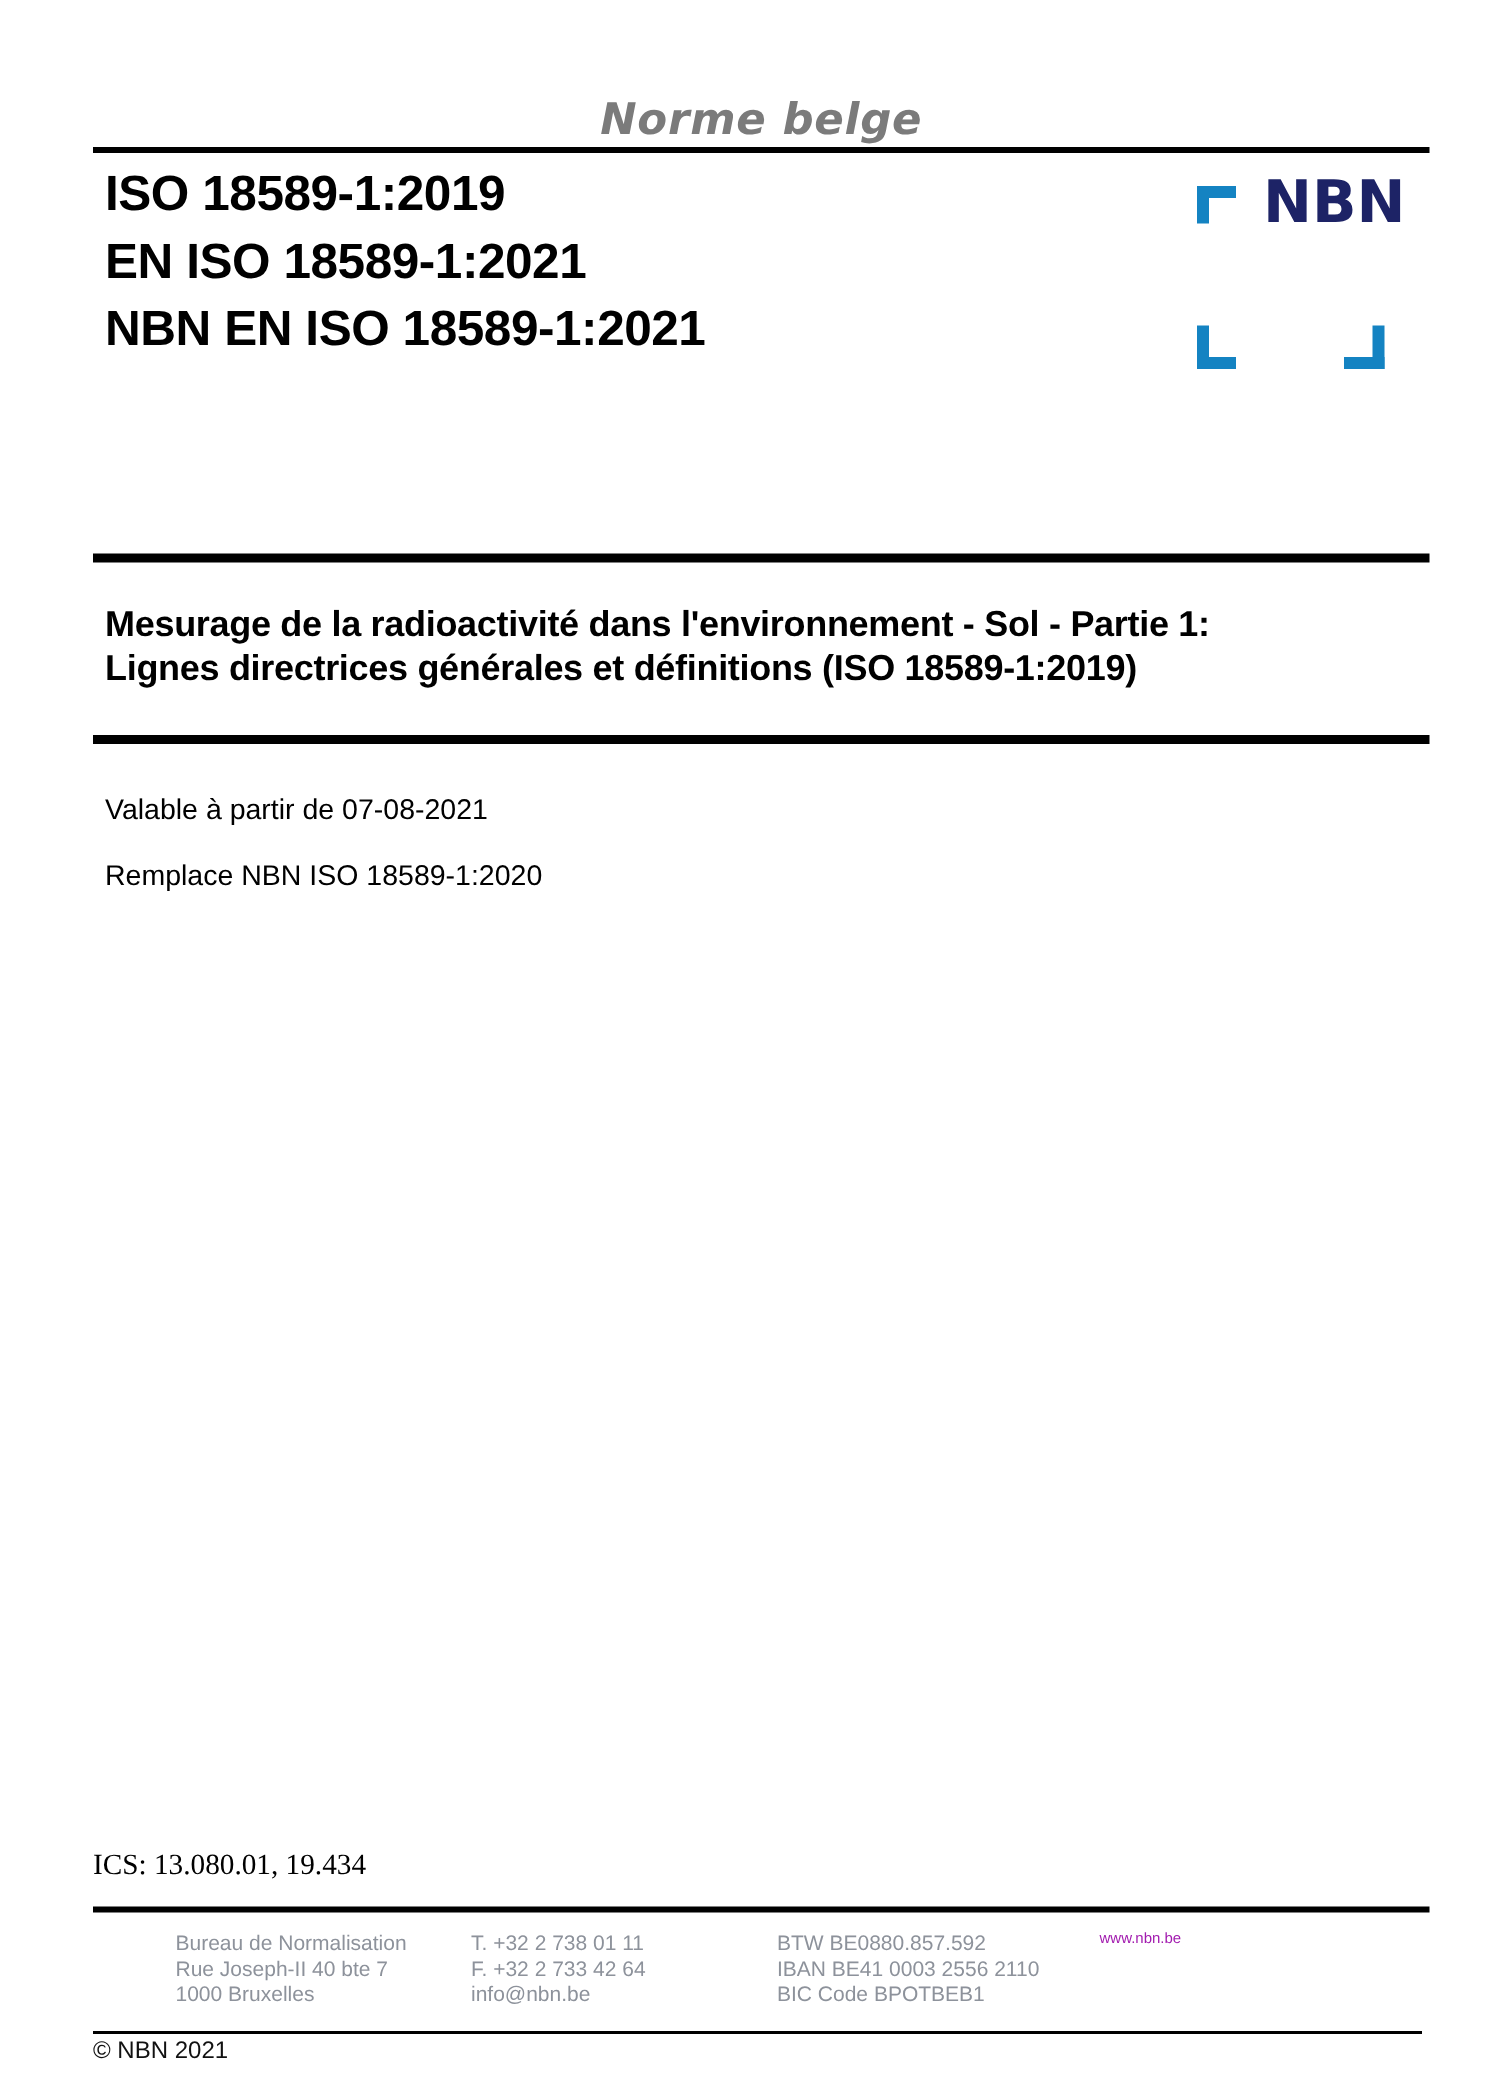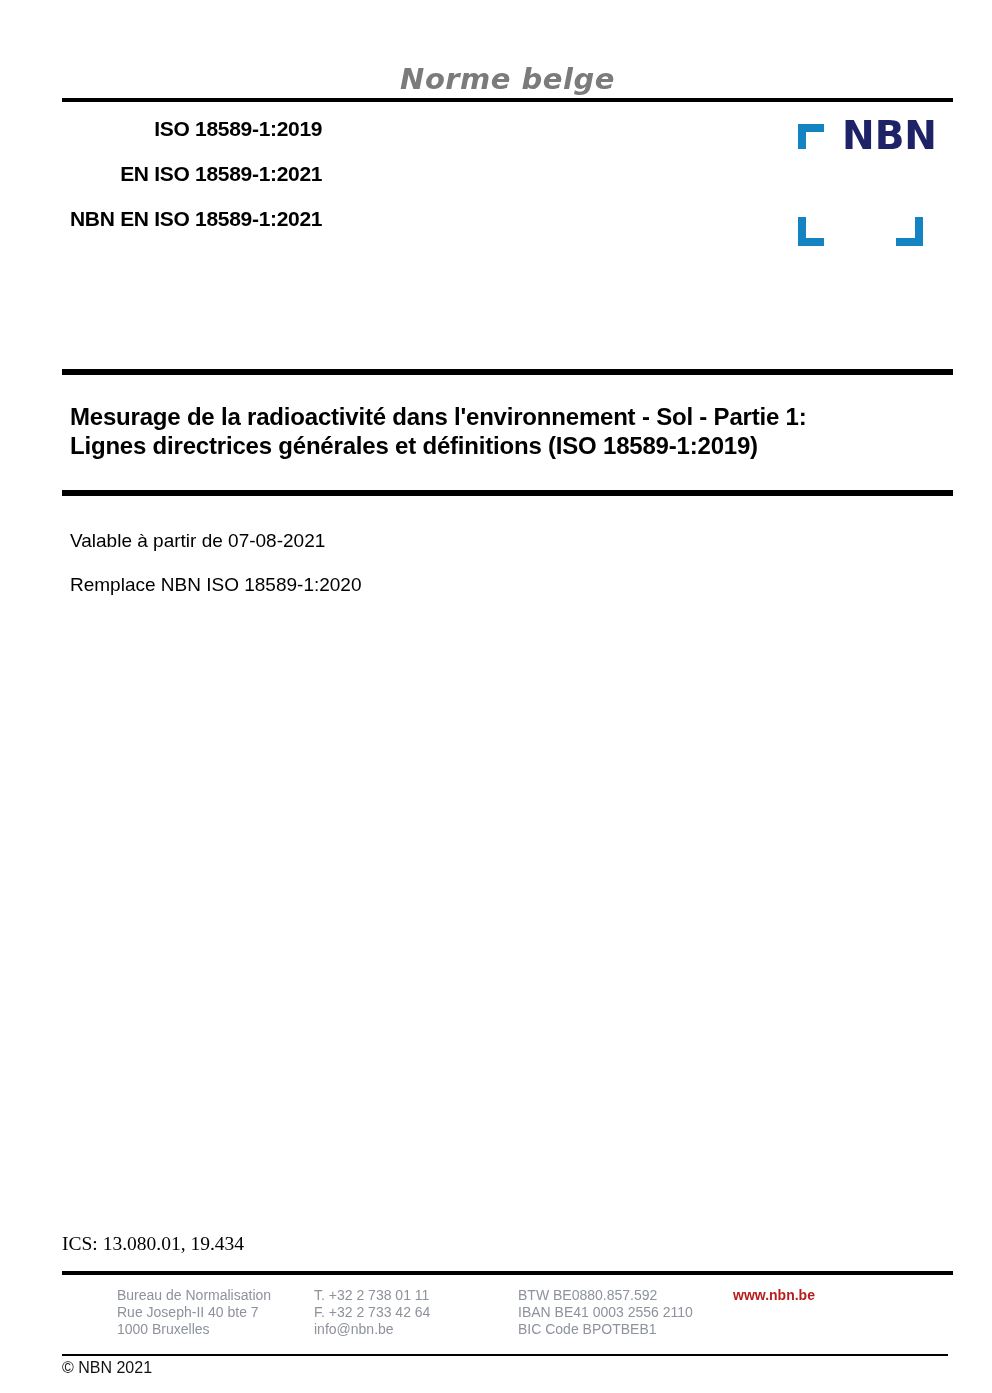--- a/index.html
+++ b/index.html
@@ -30,27 +30,26 @@
     font-family: "DejaVu Sans", "Liberation Sans", sans-serif;
     font-size: 29px;
     font-weight: bold;
     font-style: italic;
     color: #7b7b7b;
     letter-spacing: 0.5px;
   }
 
   .codes { position: absolute; left: 70px; top: 112px; }
   .code-line {
-    font-size: 21px;
+    font-size: 33px;
     font-weight: bold;
     letter-spacing: -0.3px;
     height: 45px;
     line-height: 34px;
     white-space: nowrap;
-    text-align: right;
   }
 
   
   .logo { position: absolute; left: 798px; top: 124px; width: 125px; height: 122px; }
   .logo .bracket { position: absolute; }
   .logo .tl {
     left: 0; top: 0; width: 26px; height: 25px;
     border-left: 8px solid #1483c2; border-top: 8px solid #1483c2;
   }
   .logo .bl {
@@ -99,25 +98,24 @@
     font-size: 14px;
     line-height: 17px;
     color: #8d929b;
     white-space: nowrap;
   }
   .col-address { left: 117px; }
   .col-contact { left: 314px; }
   .col-legal   { left: 518px; }
   .website {
     position: absolute; left: 733px; top: 1287px;
-    font-size: 14px;
-    color: #b91c1c;
+    font-size: 10px;
+    color: #a21caf;
     text-decoration: none;
     white-space: nowrap;
-    font-weight: bold;
   }
   .email { color: #8d929b; text-decoration: none; text-align: center; }
 
   .copyright {
     position: absolute; left: 62px; top: 1359px;
     font-size: 16px;
     color: #111111;
     white-space: nowrap;
   }
 </style>

